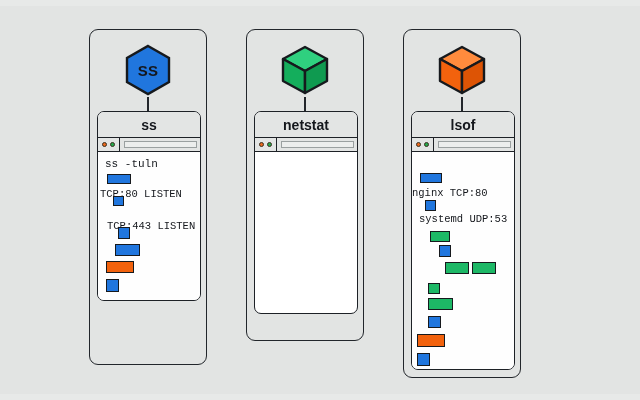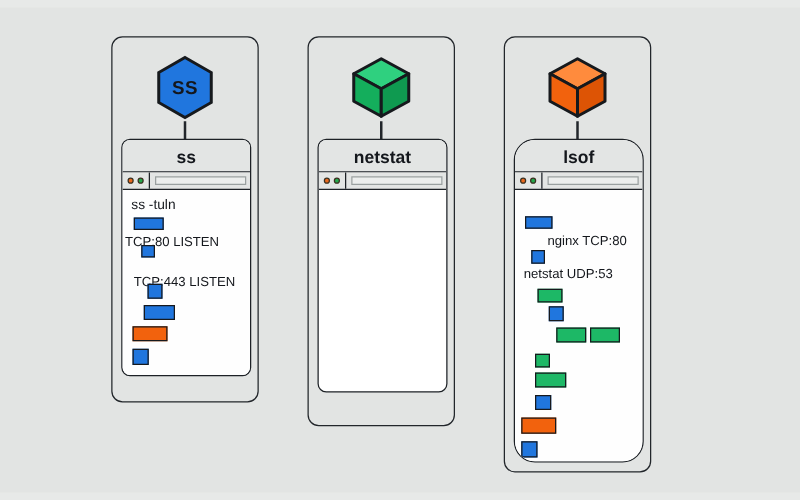--- a/index.html
+++ b/index.html
@@ -28,21 +28,21 @@
   .bg-bottom { bottom: 0; height: 6px; }
 
   
   .panel {
     position: absolute;
     box-sizing: border-box;
     border: 1.6px solid #22262b;
     border-radius: 9px;
     background: #e2e4e3;
   }
-  .panel-ss     { left: 89px;  top: 29px; width: 118px; height: 293px; }
+  .panel-ss     { left: 89px;  top: 29px; width: 118px; height: 336px; }
   .panel-netstat{ left: 246px; top: 29px; width: 118px; height: 312px; }
   .panel-lsof   { left: 403px; top: 29px; width: 118px; height: 349px; }
 
   
   .node-icon {
     position: absolute;
     width: 54px; height: 54px;
     left: 50%;
     transform: translateX(-50%);
     top: 13px;
@@ -73,21 +73,21 @@
     left: 7px;
     top: 81px;
     width: 104px;
     border: 1.6px solid #1d2126;
     border-radius: 7px;
     background: #ffffff;
     overflow: hidden;
   }
   .win-ss      { height: 190px; }
   .win-netstat { height: 203px; }
-  .win-lsof    { height: 259px; border-radius: 17px; }
+  .win-lsof    { height: 259px; }
 
   .titlebar {
     height: 25px;
     background: #e3e5e4;
     border-bottom: 1.6px solid #1d2126;
     display: flex;
     align-items: center;
     justify-content: center;
   }
   .titlebar-text {
@@ -127,20 +127,21 @@
     background: #eceeed;
     border: 1px solid #9aa0a0;
     box-sizing: border-box;
   }
 
   .win-body {
     position: relative;
     padding: 6px 0 0 0;
     background: #fefefe;
     height: calc(100% - 40px);
+    font-family: Liberation Mono, monospace;
   }
   .cmd {
     font-size: 11px;
     color: #14171c;
     margin-left: 7px;
     margin-bottom: 2px;
     white-space: nowrap;
   }
   .line-text {
     font-size: 10.5px;
@@ -240,23 +241,23 @@
       </div>
       <div class="toolbar">
         <div class="dots">
           <span class="dot dot-orange"></span>
           <span class="dot dot-green"></span>
         </div>
         <div class="addr"></div>
       </div>
       <div class="win-body">
         <div class="blk c-blue" style="left:8px;top:21px;width:22px;height:10px;"></div>
-        <div class="line-text" style="left:26px;top:35px;">nginx TCP:80</div>
+        <div class="line-text" style="left:0;top:35px;">nginx TCP:80</div>
         <div class="blk c-blue" style="left:13px;top:48px;width:11px;height:11px;"></div>
-        <div class="line-text" style="left:7px;top:61px;">netstat UDP:53</div>
+        <div class="line-text" style="left:7px;top:61px;">systemd UDP:53</div>
         <div class="blk c-green" style="left:18px;top:79px;width:20px;height:11px;"></div>
         <div class="blk c-blue" style="left:27px;top:93px;width:12px;height:12px;"></div>
         <div class="blk c-green" style="left:33px;top:110px;width:24px;height:12px;"></div>
         <div class="blk c-green" style="left:60px;top:110px;width:24px;height:12px;"></div>
         <div class="blk c-green" style="left:16px;top:131px;width:12px;height:11px;"></div>
         <div class="blk c-green" style="left:16px;top:146px;width:25px;height:12px;"></div>
         <div class="blk c-blue" style="left:16px;top:164px;width:13px;height:12px;"></div>
         <div class="blk c-orange" style="left:5px;top:182px;width:28px;height:13px;"></div>
         <div class="blk c-blue" style="left:5px;top:201px;width:13px;height:13px;"></div>
 

